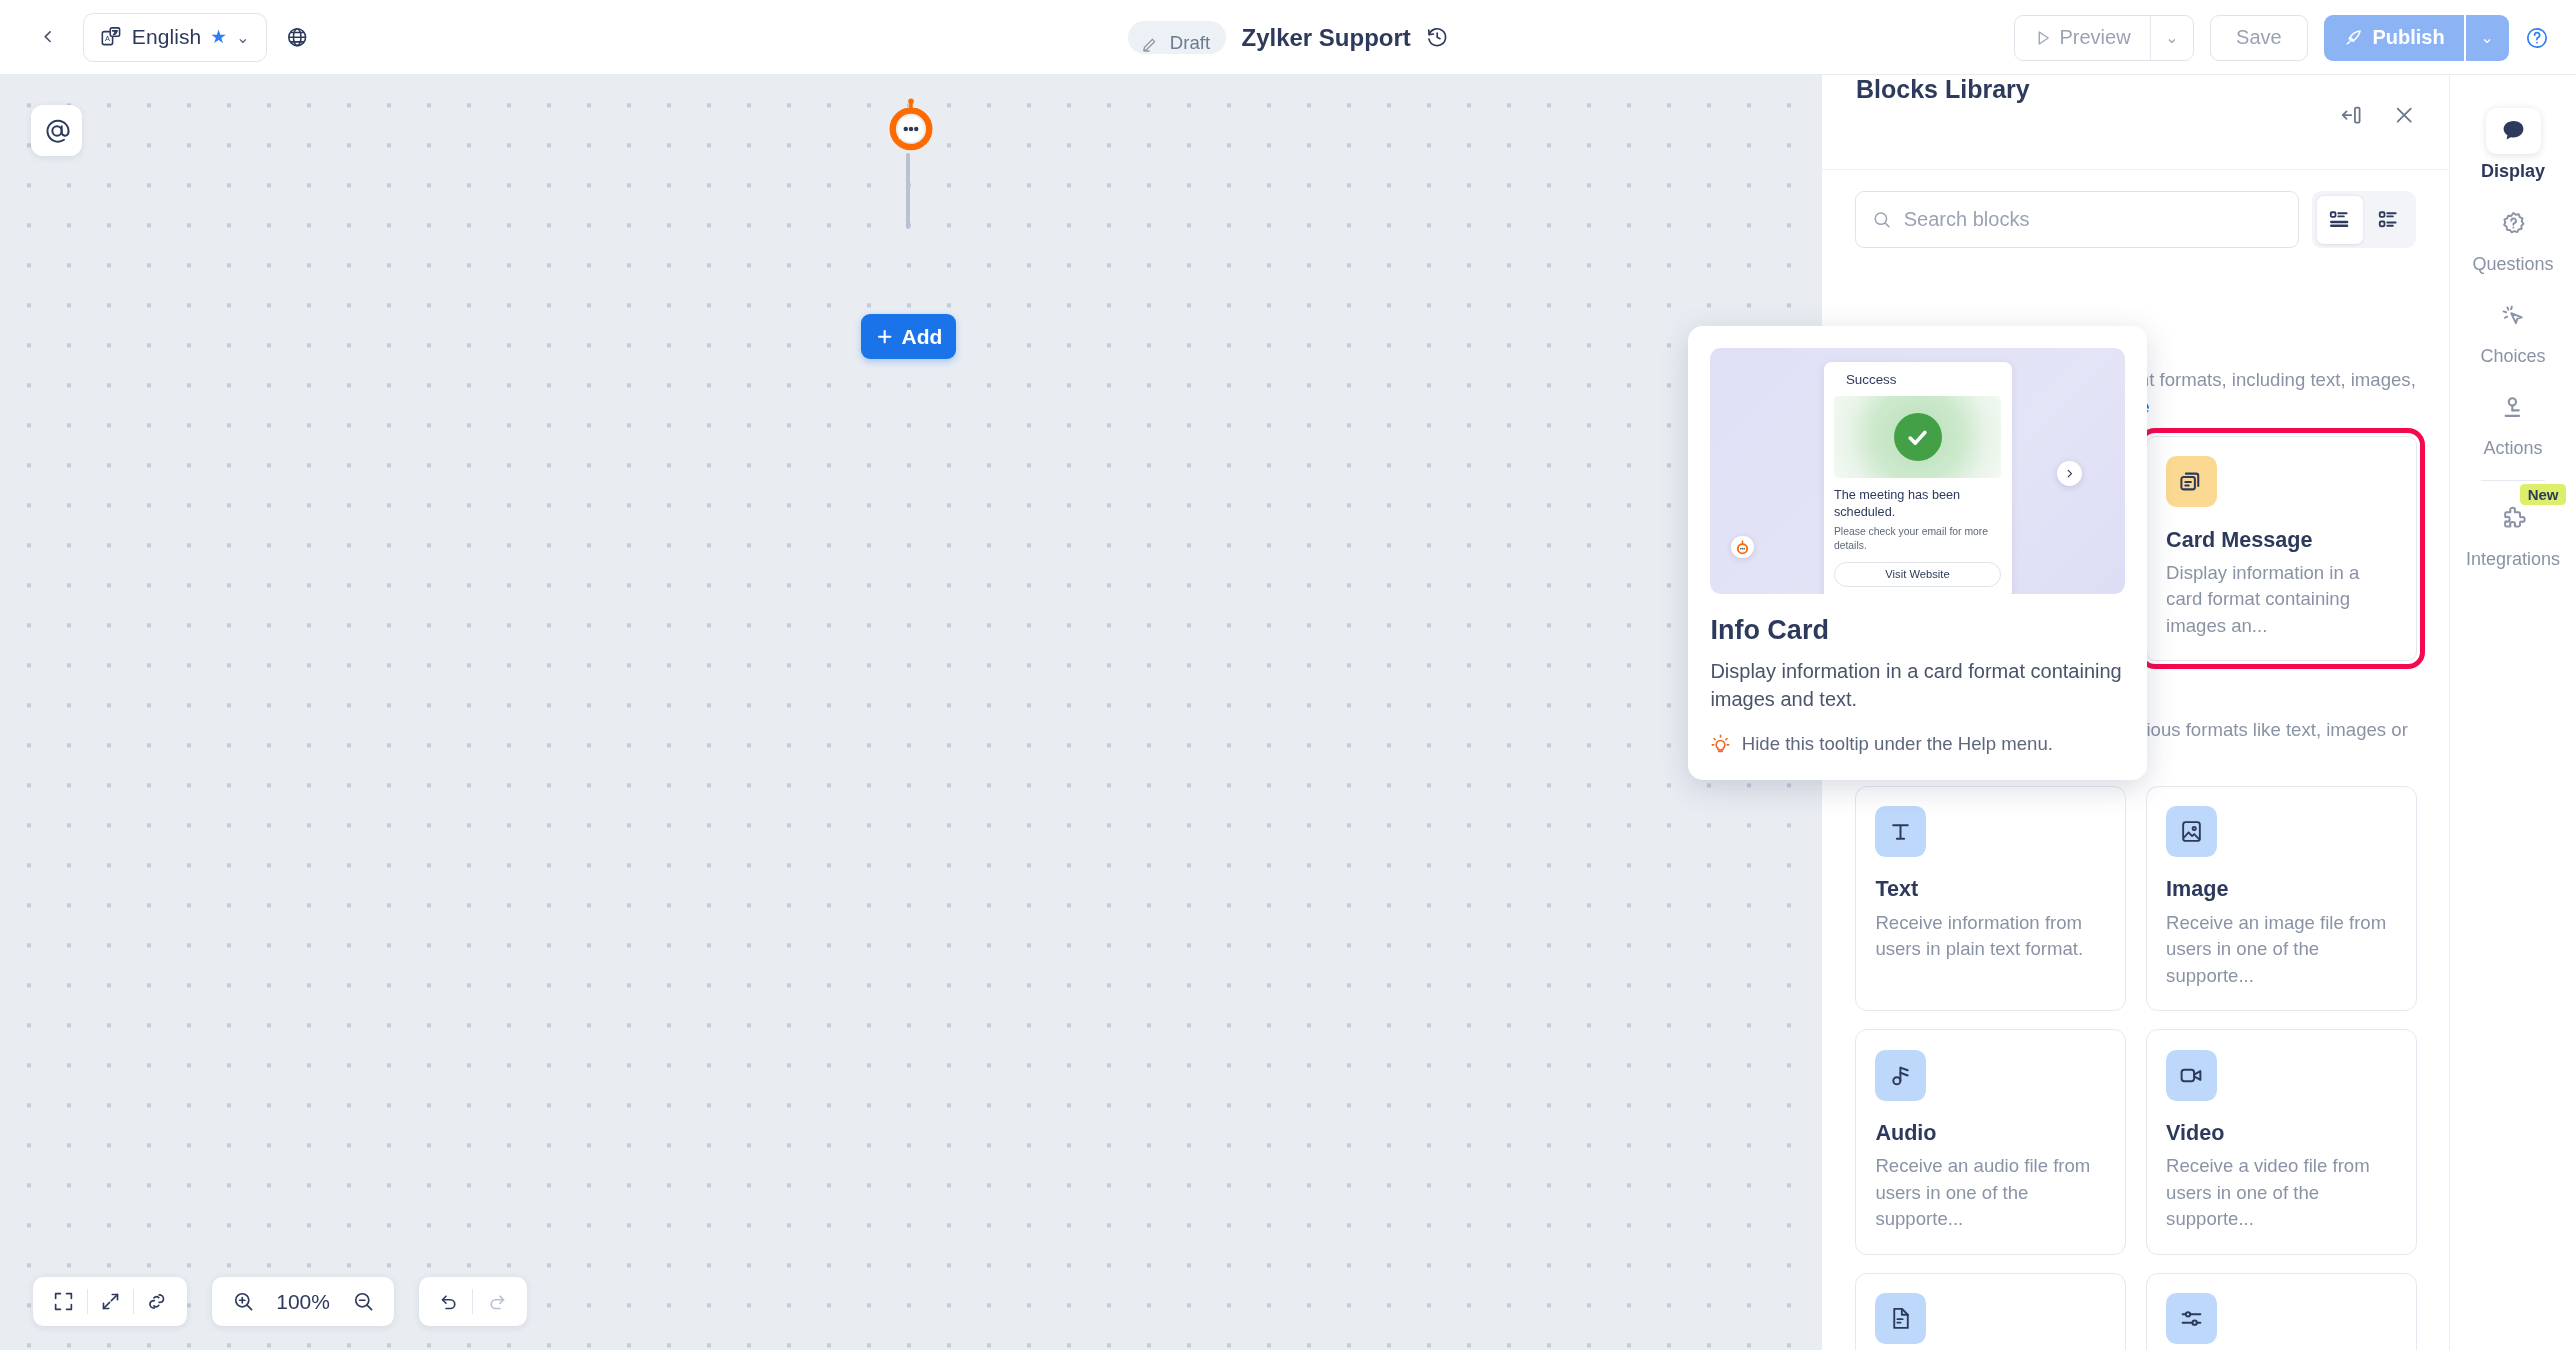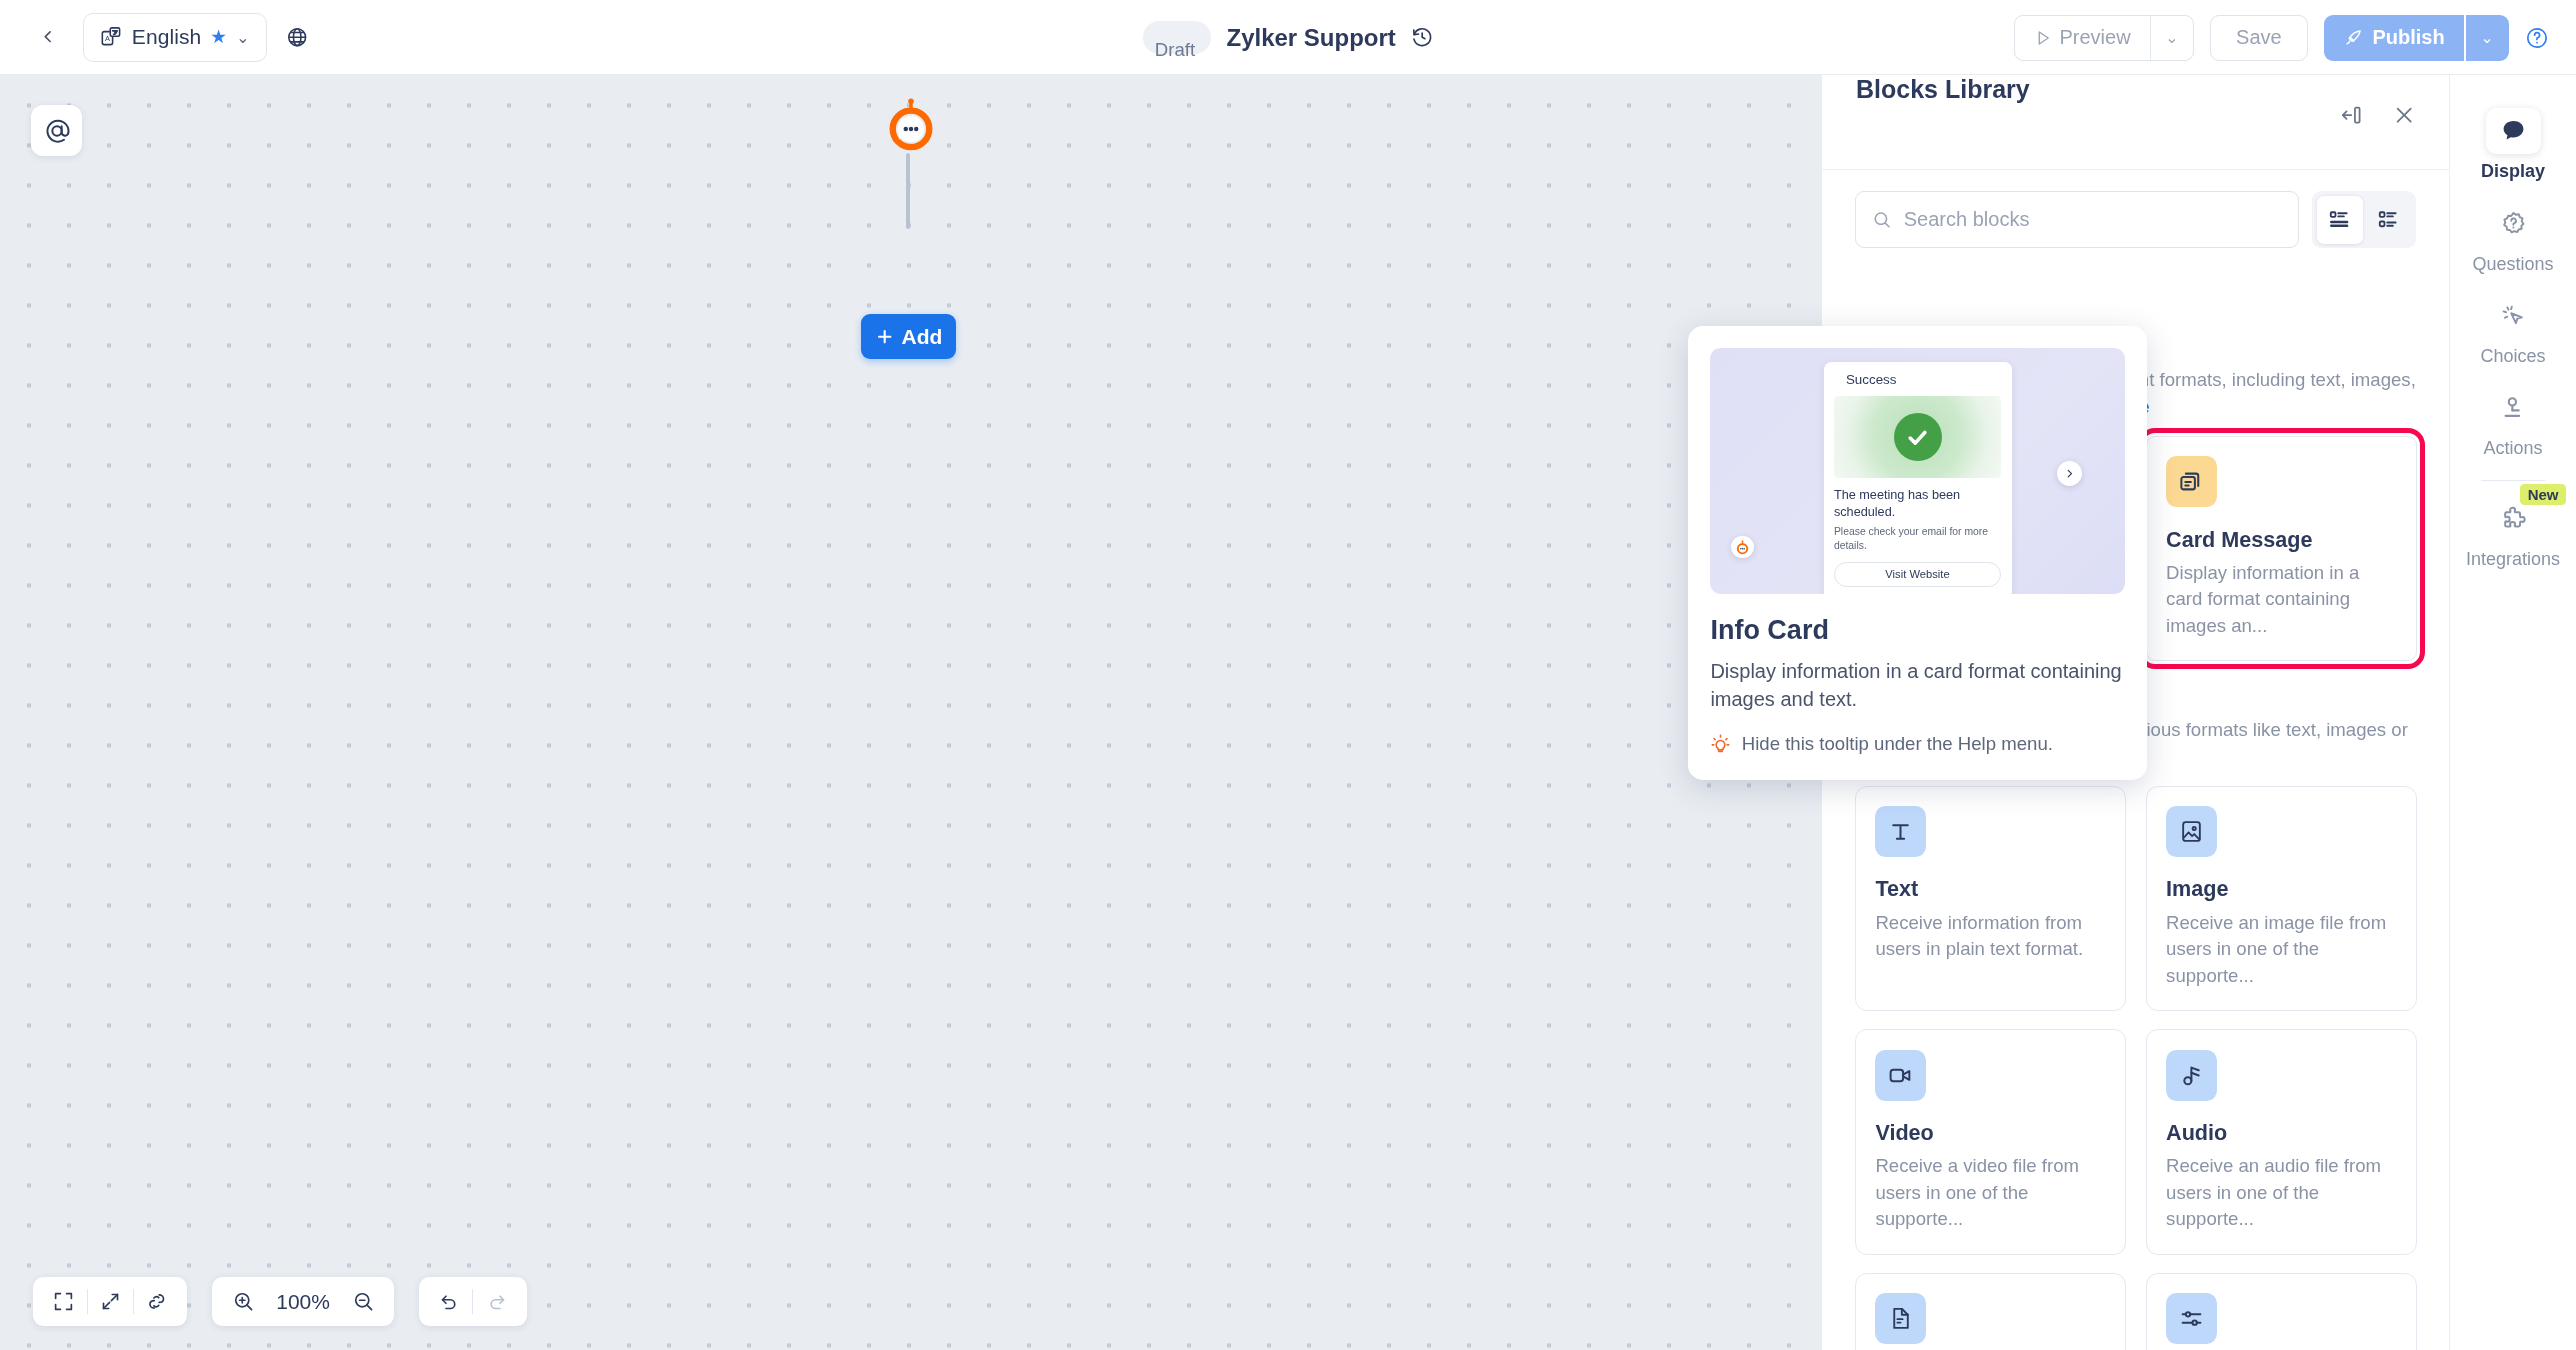--- a/index.html
+++ b/index.html
@@ -34,21 +34,21 @@
     display: flex; align-items: center; justify-content: center; cursor: pointer;
     color: #2d3a5c;
   }
   .center-title {
     position: absolute; left: 0; right: 0; top: 0; height: 75px;
     display: flex; align-items: center; justify-content: center; gap: 15px;
     pointer-events: none;
   }
   .draft-pill {
     background: #edf0f5; border-radius: 16.4px; height: 33px; padding: 0 16.4px 0 12px;
-    display: flex; align-items: flex-end; gap: 18px; pointer-events: auto; cursor: default; flex-direction: column;
+    display: flex; align-items: flex-end; gap: 12px; pointer-events: auto; cursor: default;
   }
   .draft-pill span { font-size: 18.6px; color: #6c7a93; }
   .doc-title { font-size: 24px; font-weight: 700; color: #2d3a5c; pointer-events: auto; }
   .history-btn { color: #2d3a5c; display:flex; align-items:center; pointer-events: auto; cursor:pointer; }
 
   .topbar-right {
     position: absolute; right: 27px; top: 0; height: 75px;
     display: flex; align-items: center; gap: 16.4px;
   }
   .split-btn { display: flex; align-items: center; height: 46px; border: 0.7px solid #dfe3ea; border-radius: 9px; overflow: hidden; background:#fff; }
@@ -442,38 +442,38 @@
                 <path d="M4.6 18l4.6-5.2 3.4 3.6 2-1.9 5.2 5.3"></path>
               </svg>
           </div>
           <div class="blk-name">Image</div>
           <div class="blk-desc">Receive an image file from users in one of the supporte...</div>
         </div>
 
         <div class="block-card">
           <div class="blk-icon blue">
             <svg width="25" height="25" viewBox="0 0 24 24" fill="none" stroke="#2d3a5c" stroke-width="1.9" stroke-linecap="round" stroke-linejoin="round">
-                <rect x="2.5" y="6.5" width="12" height="11" rx="2.6"></rect>
-                <path d="M14.5 11.2l6-3.4v8.4l-6-3.4z"></path>
-              </svg>
-          </div>
-          <div class="blk-name">Video</div>
-          <div class="blk-desc">Receive a video file from users in one of the supporte...</div>
+                <circle cx="8.5" cy="17" r="3.4"></circle>
+                <path d="M11.9 17V4.4l7 2.6"></path>
+                <path d="M11.9 9.4l7 2.6"></path>
+              </svg>
+          </div>
+          <div class="blk-name">Audio</div>
+          <div class="blk-desc">Receive an audio file from users in one of the supporte...</div>
         </div>
 
         <div class="block-card">
           <div class="blk-icon blue">
             <svg width="25" height="25" viewBox="0 0 24 24" fill="none" stroke="#2d3a5c" stroke-width="1.9" stroke-linecap="round" stroke-linejoin="round">
-                <circle cx="8.5" cy="17" r="3.4"></circle>
-                <path d="M11.9 17V4.4l7 2.6"></path>
-                <path d="M11.9 9.4l7 2.6"></path>
-              </svg>
-          </div>
-          <div class="blk-name">Audio</div>
-          <div class="blk-desc">Receive an audio file from users in one of the supporte...</div>
+                <rect x="2.5" y="6.5" width="12" height="11" rx="2.6"></rect>
+                <path d="M14.5 11.2l6-3.4v8.4l-6-3.4z"></path>
+              </svg>
+          </div>
+          <div class="blk-name">Video</div>
+          <div class="blk-desc">Receive a video file from users in one of the supporte...</div>
         </div>
 
         <div class="block-card">
           <div class="blk-icon blue">
             <svg width="25" height="25" viewBox="0 0 24 24" fill="none" stroke="#2d3a5c" stroke-width="1.8" stroke-linecap="round" stroke-linejoin="round">
                 <path d="M6 2.8h7.5L19 8.4V21H6z"></path>
                 <path d="M13.3 2.8v5.6H19"></path>
                 <path d="M9 12.6h5M9 16h3"></path>
               </svg>
           </div>

